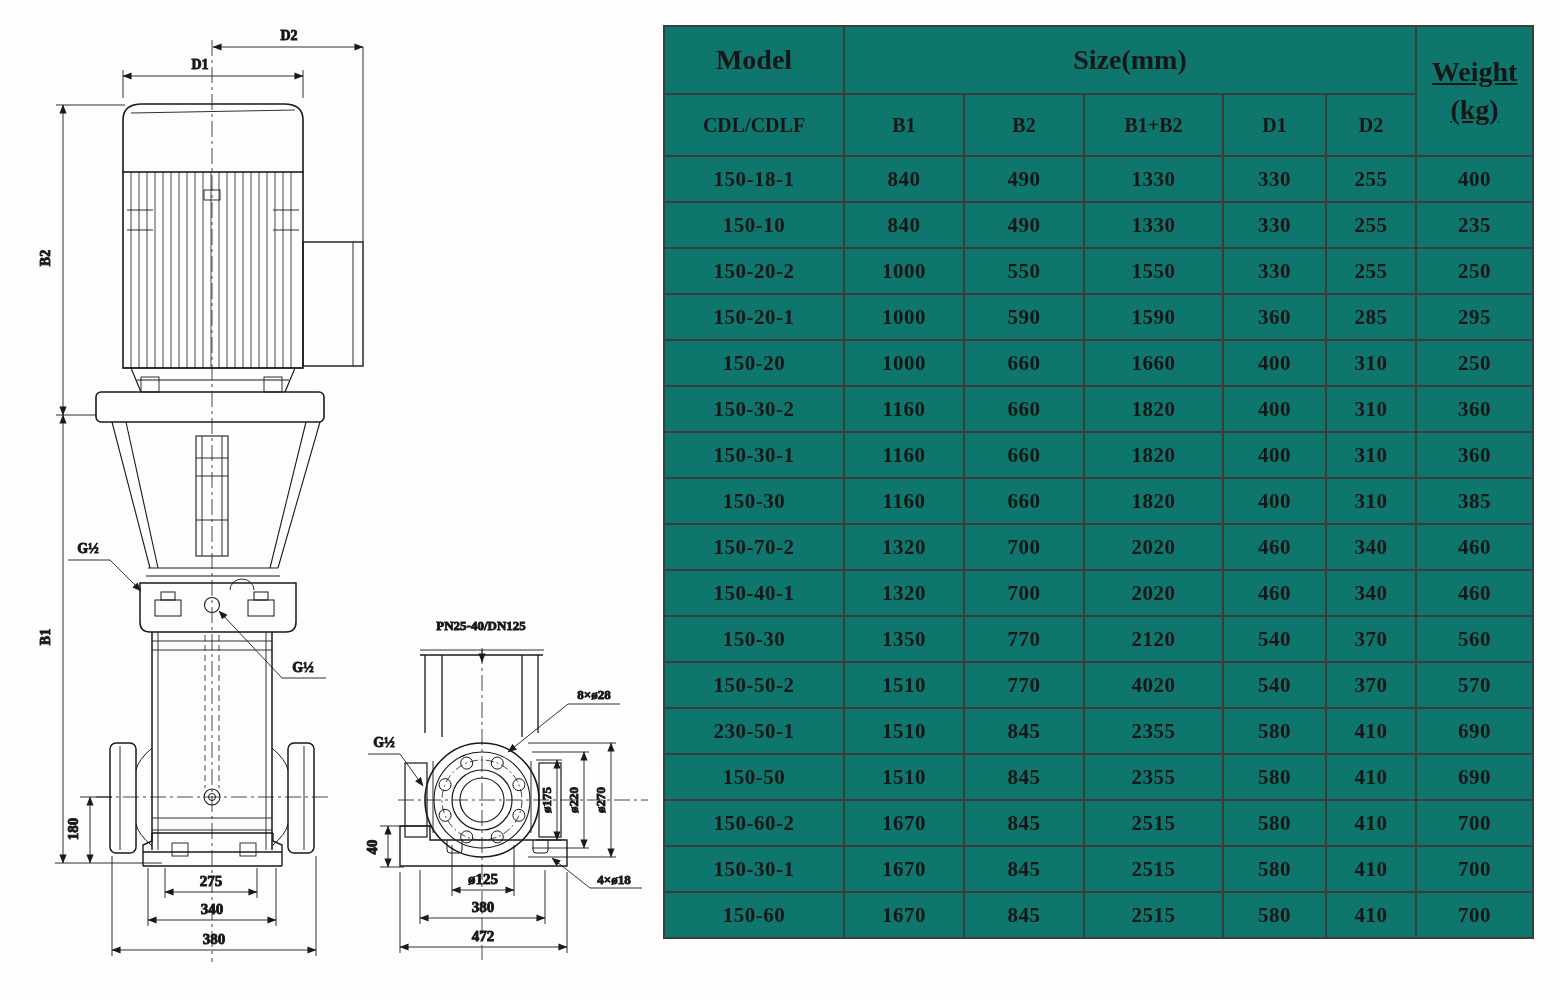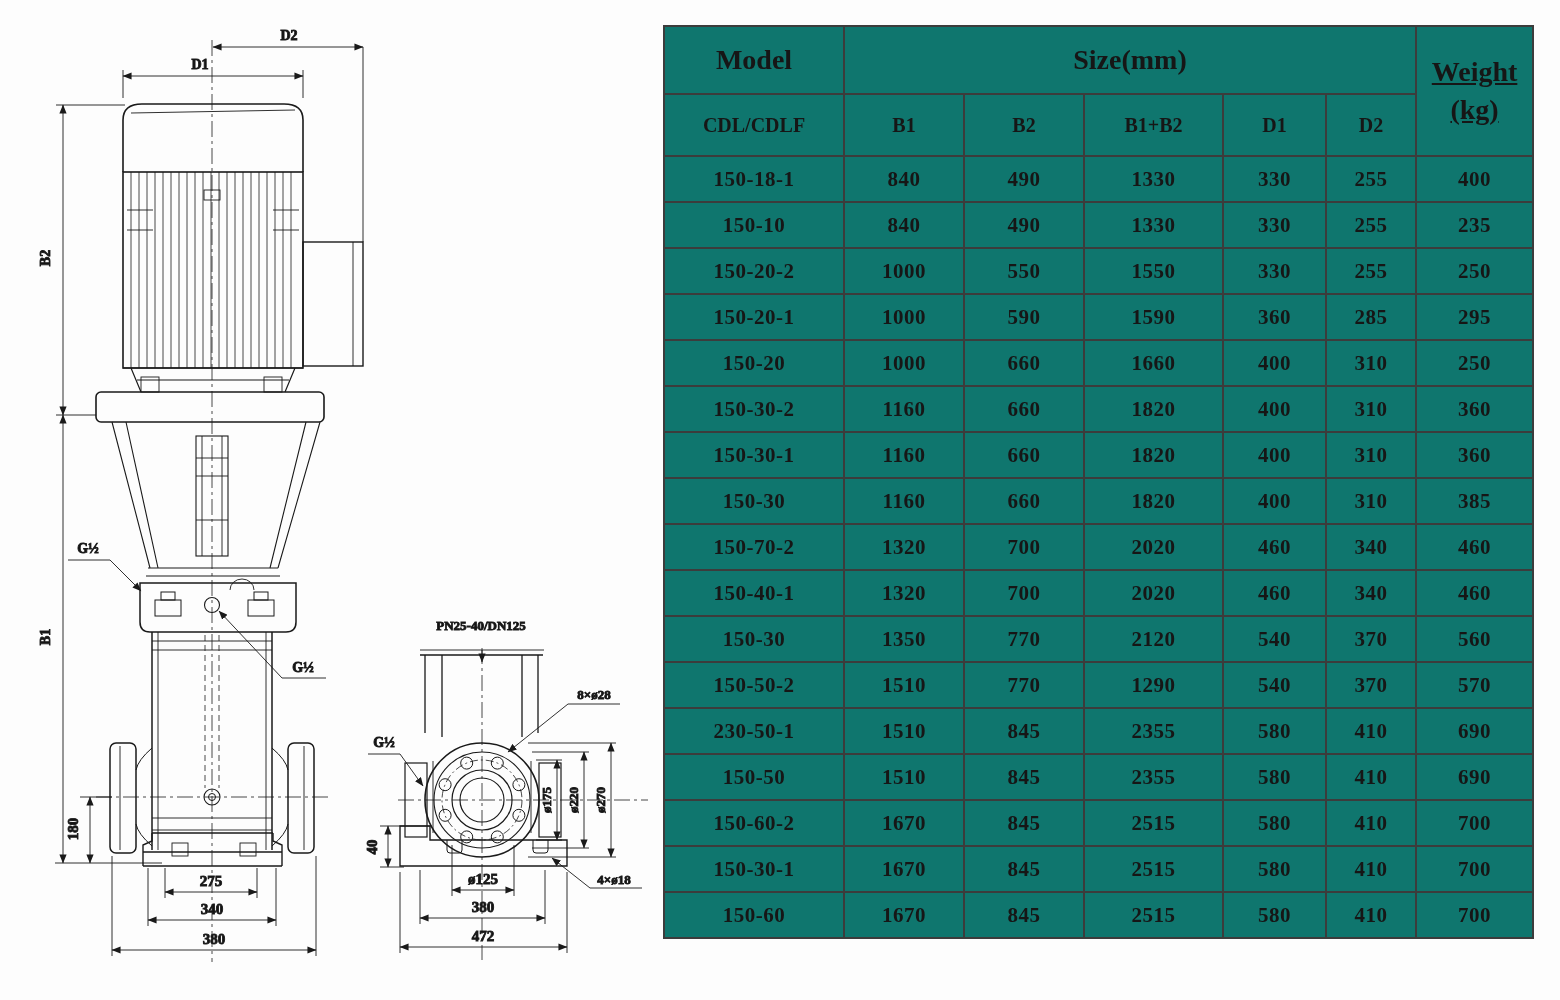--- a/index.html
+++ b/index.html
@@ -321,21 +321,21 @@
           <td>770</td>
           <td>2120</td>
           <td>540</td>
           <td>370</td>
           <td>560</td>
         </tr>
     <tr class="datarow">
           <td>150-50-2</td>
           <td>1510</td>
           <td>770</td>
-          <td>1290</td>
+          <td>4020</td>
           <td>540</td>
           <td>370</td>
           <td>570</td>
         </tr>
     <tr class="datarow">
           <td>230-50-1</td>
           <td>1510</td>
           <td>845</td>
           <td>2355</td>
           <td>580</td>

